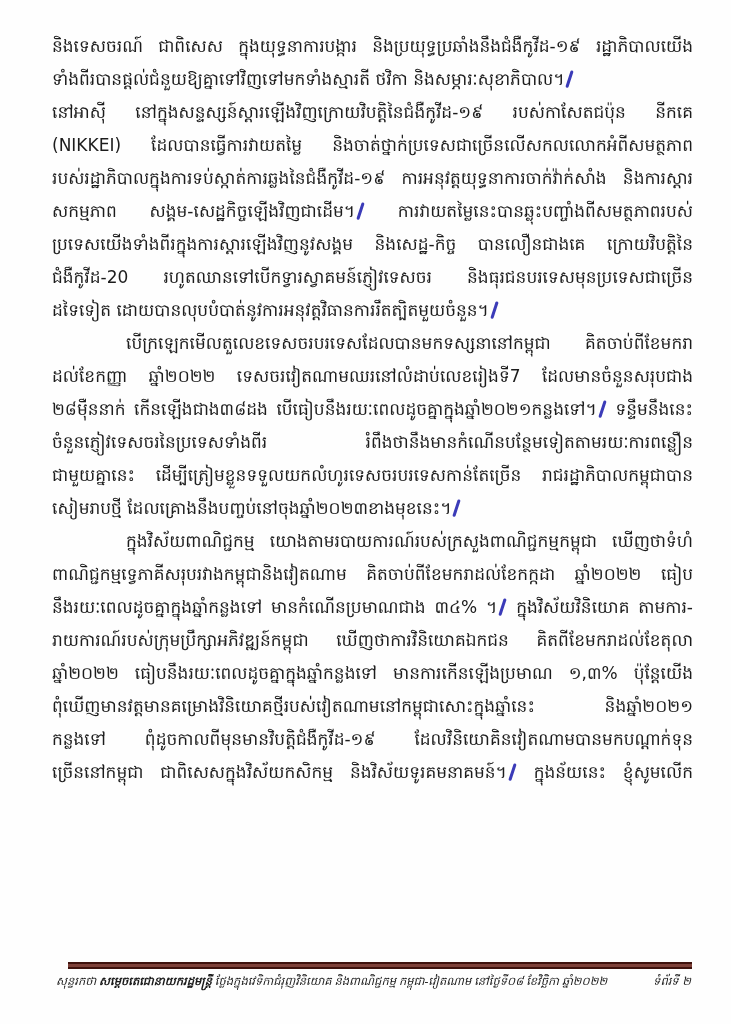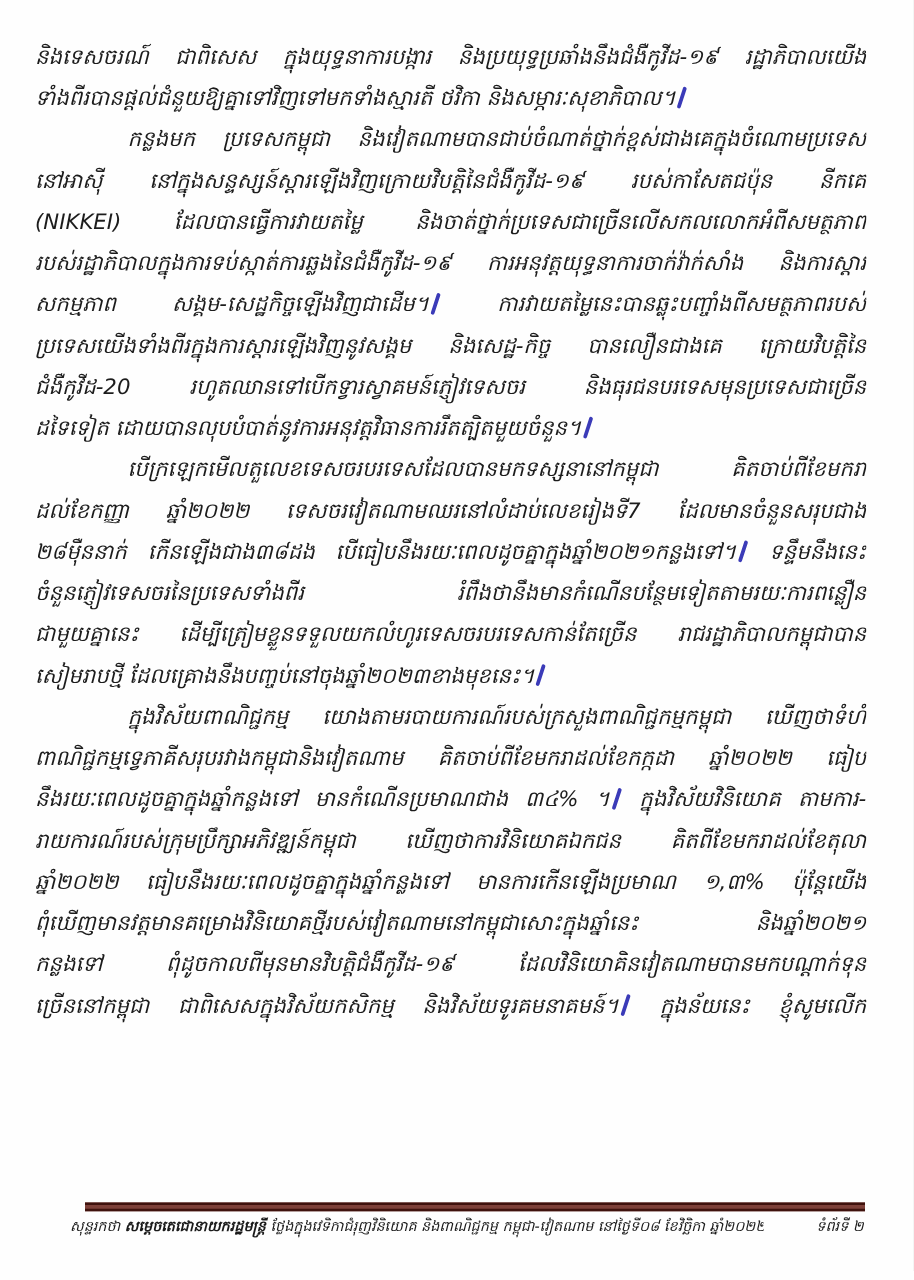--- a/index.html
+++ b/index.html
@@ -12,25 +12,24 @@
     width: 731px;
     height: 1024px;
     background: #fefefe;
     font-family: "DejaVu Sans", sans-serif;
     color: #1e1e1e;
     overflow: hidden;
     box-sizing: border-box;
   }
   .text-block {
     position: absolute;
-    left: 28px;
+    left: 52px;
     right: 38px;
     top: 30px;
     overflow: hidden;
-    font-style: italic;
   }
   .line {
     height: 33px;
     line-height: 33px;
     font-size: 17px;
     color: #1c1c1c;
     text-align: justify;
     text-align-last: justify;
     overflow: hidden;
   }
@@ -71,20 +70,21 @@
   .footer-text {
     position: absolute;
     left: 56px;
     top: 974px;
     right: 120px;
     font-size: 11.5px;
     font-style: italic;
     color: #1a1a1a;
     white-space: nowrap;
     overflow: hidden;
+    font-family: Liberation Serif, serif;
   }
   .footer-text .bold {
     font-weight: bold;
   }
   .page-number {
     position: absolute;
     right: 40px;
     top: 974px;
     font-size: 11.5px;
     font-style: italic;
@@ -92,21 +92,20 @@
   }
 </style>
 </head>
 <body>
 
 <div class="page">
 
   <div class="text-block">
       <div class="line"><span>និងទេសចរណ៍ ជាពិសេស ក្នុងយុទ្ធនាការបង្ការ និងប្រយុទ្ធប្រឆាំងនឹងជំងឺកូវីដ-១៩ រដ្ឋាភិបាលយើង</span></div>
       <div class="line short-end"><span>ទាំងពីរបានផ្ដល់ជំនួយឱ្យគ្នាទៅវិញទៅមកទាំងស្មារតី ថវិកា និងសម្ភារៈសុខាភិបាល។</span><span class="pen-mark"></span></div>
-      <div class="line indent"><span>កន្លងមក ប្រទេសកម្ពុជា និងវៀតណាមបានជាប់ចំណាត់ថ្នាក់ខ្ពស់ជាងគេក្នុងចំណោមប្រទេស</span></div>
       <div class="line"><span>នៅអាស៊ី នៅក្នុងសន្ទស្សន៍ស្ដារឡើងវិញក្រោយវិបត្តិនៃជំងឺកូវីដ-១៩ របស់កាសែតជប៉ុន នីកគេ</span></div>
       <div class="line"><span>(NIKKEI) ដែលបានធ្វើការវាយតម្លៃ និងចាត់ថ្នាក់ប្រទេសជាច្រើនលើសកលលោកអំពីសមត្ថភាព</span></div>
       <div class="line"><span>របស់រដ្ឋាភិបាលក្នុងការទប់ស្កាត់ការឆ្លងនៃជំងឺកូវីដ-១៩ ការអនុវត្តយុទ្ធនាការចាក់វ៉ាក់សាំង និងការស្ដារ</span></div>
       <div class="line"><span>សកម្មភាព សង្គម-សេដ្ឋកិច្ចឡើងវិញជាដើម។</span><span class="pen-mark"></span><span> ការវាយតម្លៃនេះបានឆ្លុះបញ្ចាំងពីសមត្ថភាពរបស់</span></div>
       <div class="line"><span>ប្រទេសយើងទាំងពីរក្នុងការស្ដារឡើងវិញនូវសង្គម និងសេដ្ឋ-កិច្ច បានលឿនជាងគេ ក្រោយវិបត្តិនៃ</span></div>
       <div class="line"><span>ជំងឺកូវីដ-20 រហូតឈានទៅបើកទ្វារស្វាគមន៍ភ្ញៀវទេសចរ និងធុរជនបរទេសមុនប្រទេសជាច្រើន</span></div>
       <div class="line short-end"><span>ដទៃទៀត ដោយបានលុបបំបាត់នូវការអនុវត្តវិធានការរឹតត្បិតមួយចំនួន។</span><span class="pen-mark"></span></div>
       <div class="line indent"><span>បើក្រឡេកមើលតួលេខទេសចរបរទេសដែលបានមកទស្សនានៅកម្ពុជា គិតចាប់ពីខែមករា</span></div>
       <div class="line"><span>ដល់ខែកញ្ញា ឆ្នាំ២០២២ ទេសចរវៀតណាមឈរនៅលំដាប់លេខរៀងទី7 ដែលមានចំនួនសរុបជាង</span></div>
       <div class="line"><span>២៨ម៉ឺននាក់ កើនឡើងជាង៣៨ដង បើធៀបនឹងរយៈពេលដូចគ្នាក្នុងឆ្នាំ២០២១កន្លងទៅ។</span><span class="pen-mark"></span><span> ទន្ទឹមនឹងនេះ</span></div>

